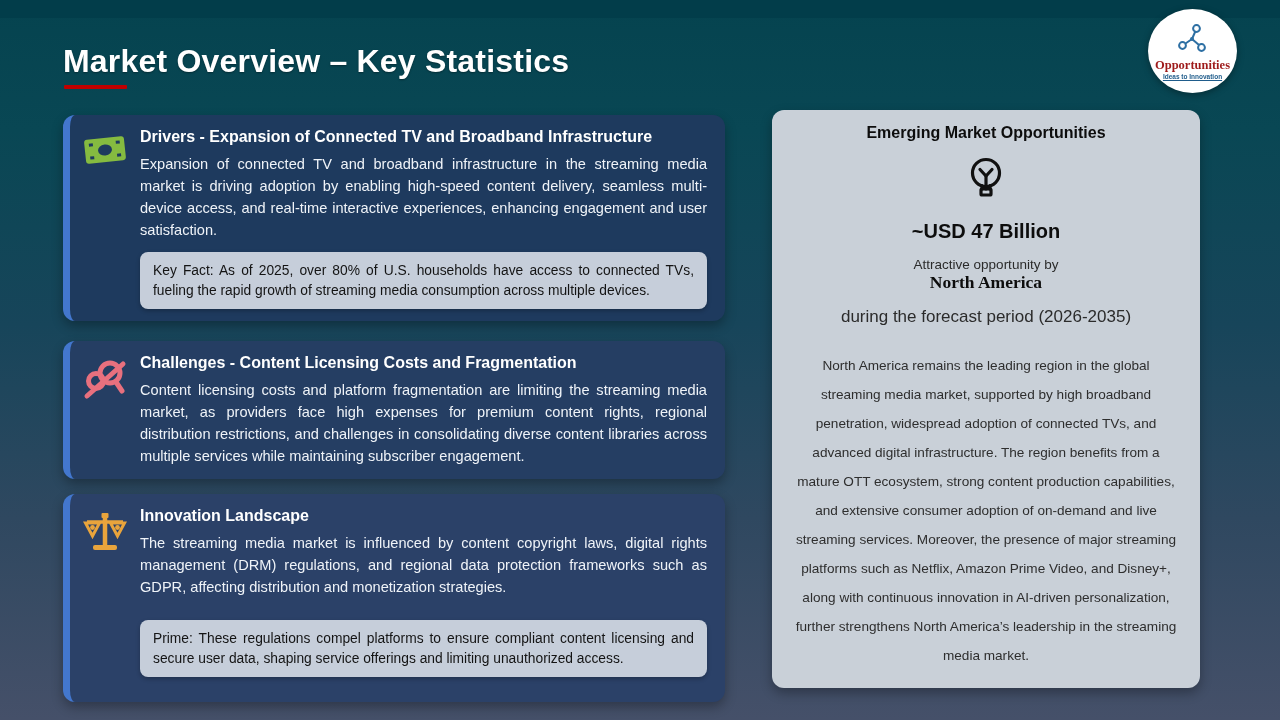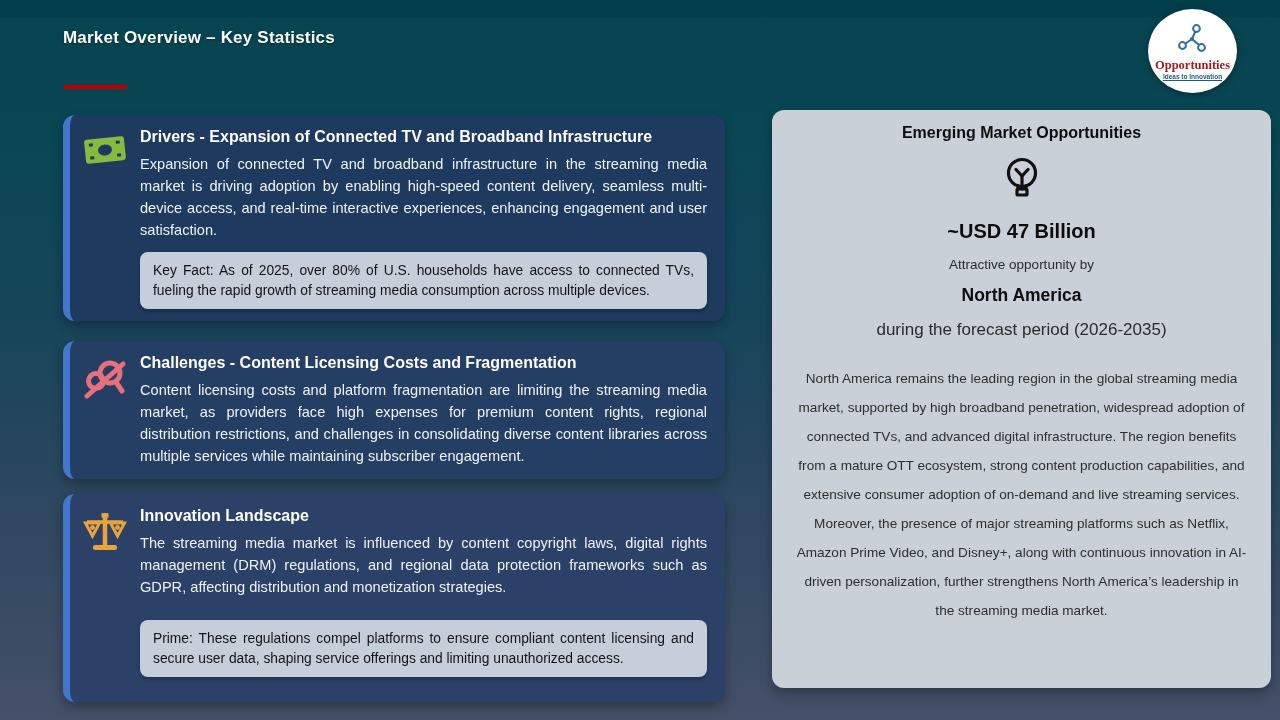--- a/index.html
+++ b/index.html
@@ -6,22 +6,22 @@
   html,body { width:1280px; height:720px; overflow:hidden; }
   body { font-family:"Liberation Sans", sans-serif; }
 
   .slide {
     position:relative; width:1280px; height:720px;
     background:linear-gradient(180deg,#05434F 0%,#094754 18%,#17455A 45%,#2F4860 72%,#455069 100%);
   }
   .top-strip { position:absolute; top:0; left:0; width:1280px; height:18px; background:#023D4A; }
 
   .slide-title {
-    position:absolute; left:63px; top:28px;
-    font-size:17px; font-weight:bold; color:#FFFFFF; letter-spacing:.2px;
+    position:absolute; left:63px; top:43px;
+    font-size:32px; font-weight:bold; color:#FFFFFF; letter-spacing:.2px;
     text-shadow:0 1px 2px rgba(0,0,0,.35);
   }
   .title-underline { position:absolute; left:64px; top:85px; width:63px; height:4px; background:#C00000; border-radius:1px; }
 
   
   .logo {
     position:absolute; left:1148px; top:9px; width:89px; height:84px;
     background:#FFFFFF; border-radius:50%;
     box-shadow:0 2px 7px rgba(0,0,0,.35);
     display:flex; flex-direction:column; align-items:center; justify-content:center;
@@ -48,30 +48,30 @@
   .callout {
     background:#C6CEDA; border-radius:8px; margin-top:11px;
     padding:9px 13px; font-size:13.8px; line-height:19.5px; color:#141414;
     text-align:justify; box-shadow:0 2px 4px rgba(0,0,0,.25);
   }
   .card:nth-child(3) .callout { margin-top:22px; }
   .callout-label { font-weight:normal; }
 
   
   .right-panel {
-    position:absolute; left:772px; top:110px; width:499px; height:578px;
+    position:absolute; left:772px; top:110px; width:428px; height:578px;
     background:#C9D0D8; border-radius:12px;
     box-shadow:0 5px 12px rgba(0,0,0,.30);
     padding:14px 22px; text-align:center; color:#1A1A1A;
   }
   .rp-heading { font-size:16px; font-weight:bold; color:#0D0D0D; }
   .rp-icon { margin-top:12px; height:58px; }
   .rp-value { font-size:20px; font-weight:bold; color:#0D0D0D; margin-top:8px; }
   .rp-sub { font-size:13.5px; color:#2B2B2B; margin-top:14px; }
-  .rp-region { font-size:17.5px; font-weight:bold; color:#0D0D0D; margin-top:13px; }
+  .rp-region { font-size:17.5px; font-weight:bold; color:#0D0D0D; margin-top:0;font-family:Liberation Serif, serif; }
   .rp-period { font-size:17px; color:#2B2B2B; margin-top:14px; }
   .rp-desc { font-size:13.6px; line-height:29px; color:#2E2E2E; margin-top:24px; }
 </style>
 </head>
 <body>
 
 <div class="slide">
   <div class="top-strip"></div>
 
   <div class="slide-title">Market Overview – Key Statistics</div>

